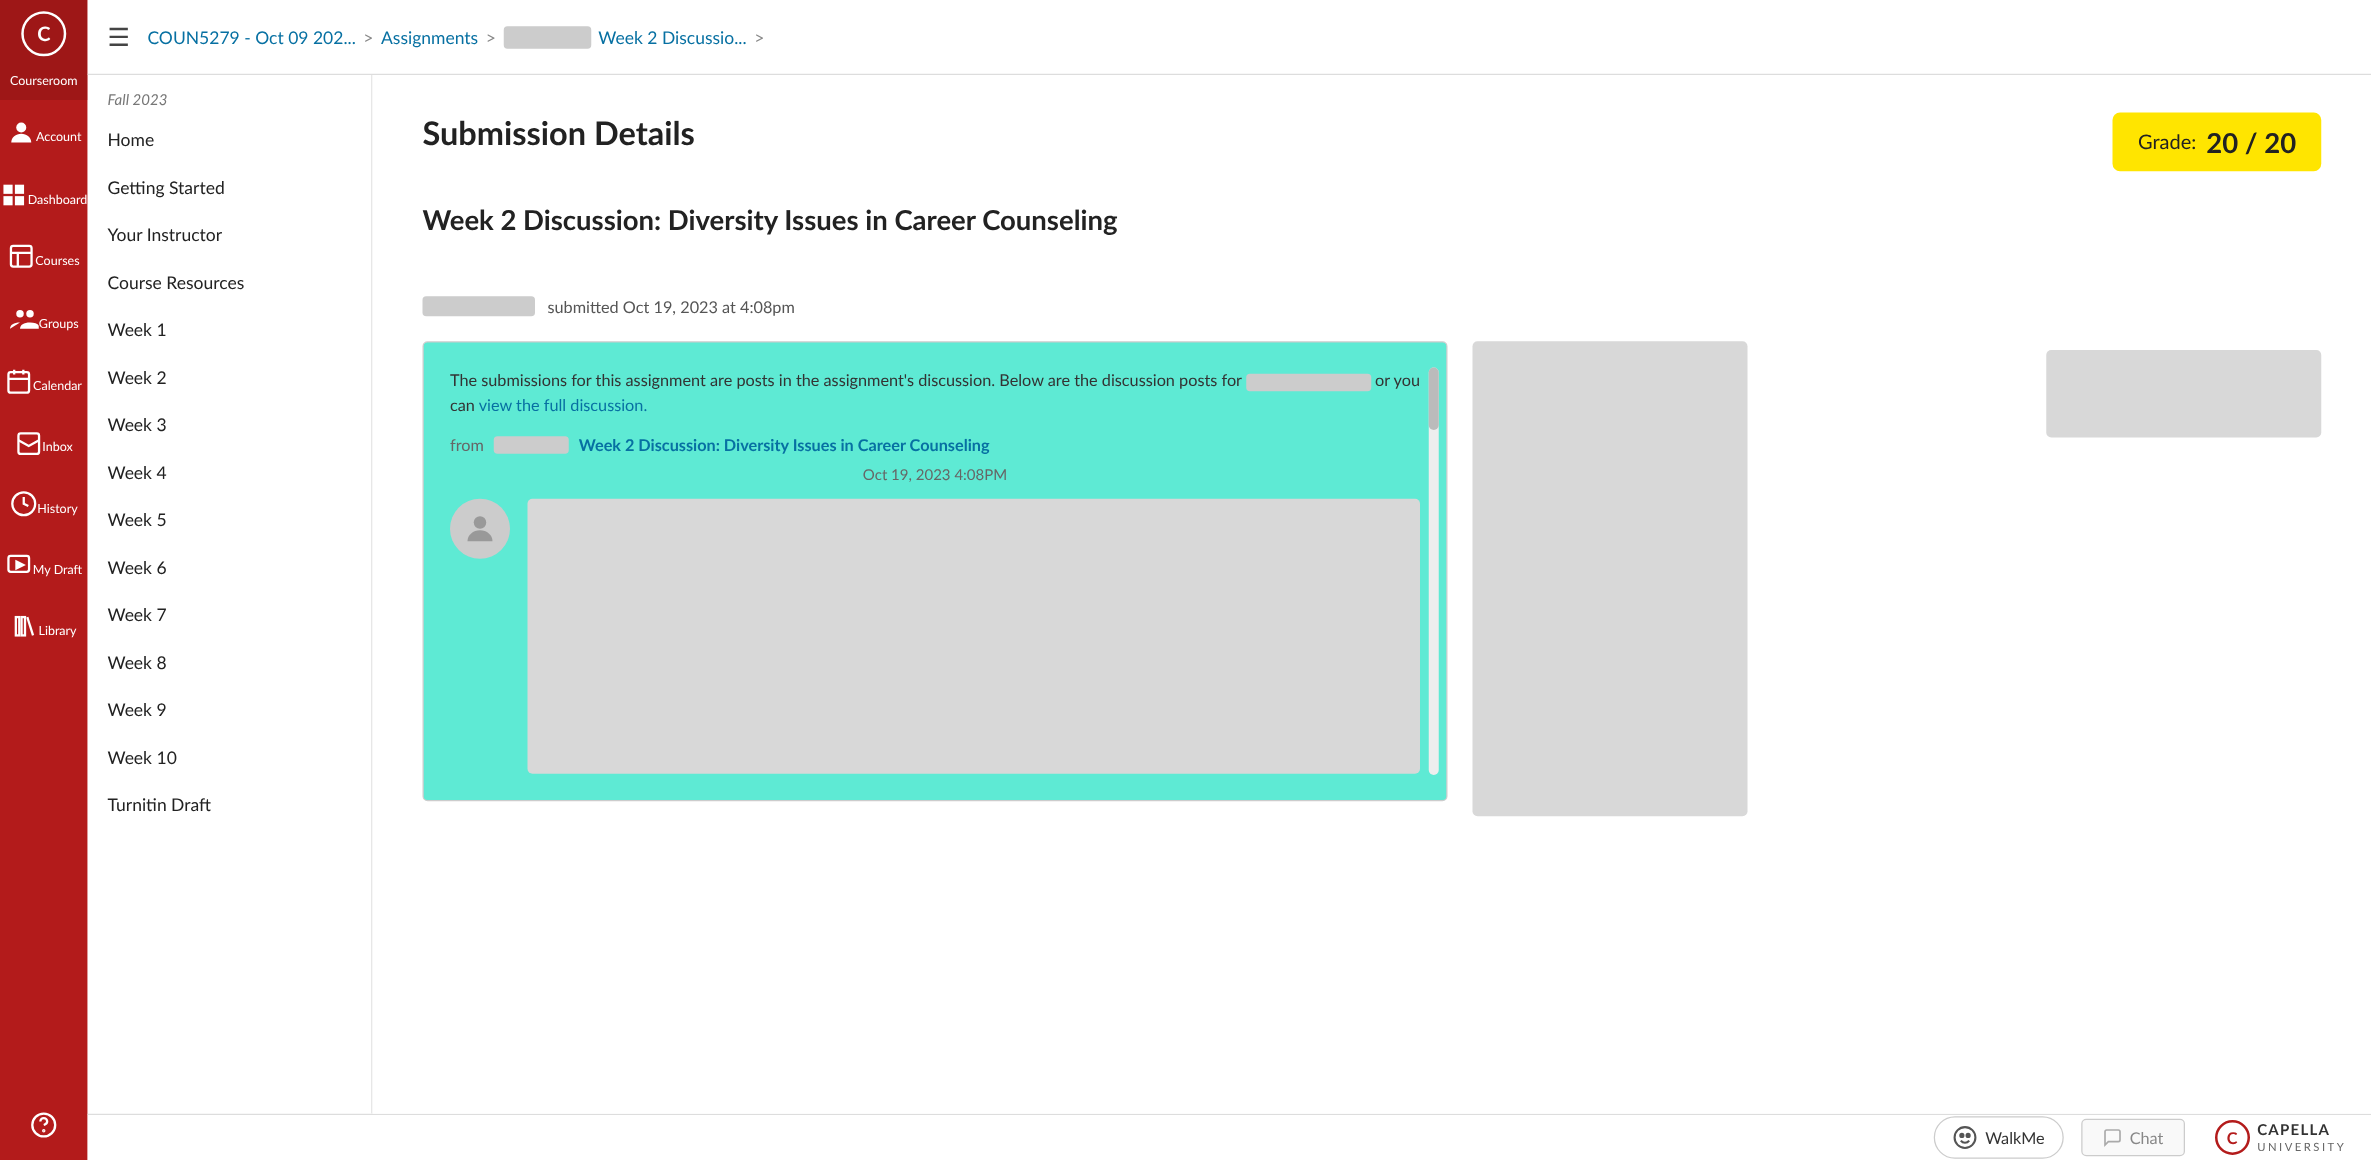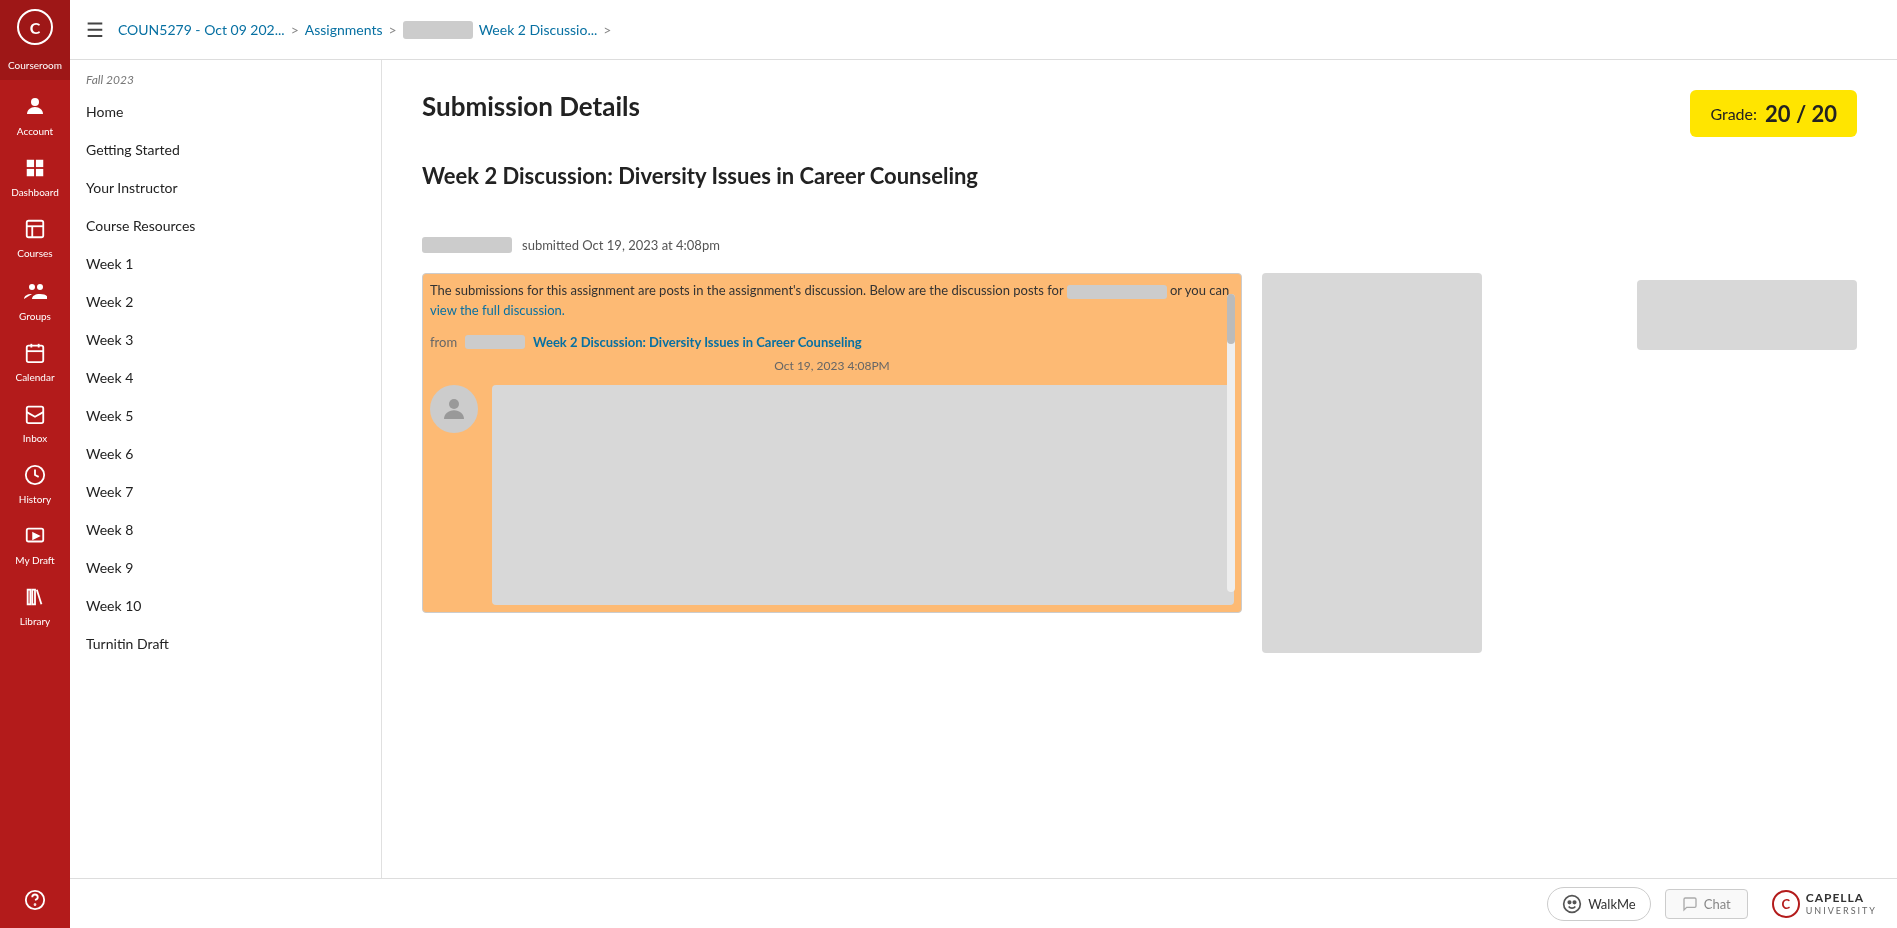--- a/index.html
+++ b/index.html
@@ -40,21 +40,20 @@
       font-weight: bold;
     }
     .logo-label {
       color: #fff;
       font-size: 10px;
       margin-top: 14px;
       text-align: center;
     }
     .nav-item {
       display: flex;
-      flex-direction: column;
       align-items: center;
       justify-content: center;
       width: 68px;
       padding: 10px 0;
       color: #fff;
       font-size: 11px;
       cursor: pointer;
       text-align: center;
     }
     .nav-item .nav-icon {
@@ -106,21 +105,21 @@
 
     
     .content-wrapper {
       display: flex;
       flex: 1;
       overflow: hidden;
     }
 
     
     .sidebar {
-      width: 312px;
+      width: 228px;
       border-right: 1px solid #e0e0e0;
       background: #fff;
       overflow-y: auto;
       flex-shrink: 0;
     }
     .sidebar-season {
       padding: 12px 16px 6px;
       font-size: 12px;
       color: #777;
       font-style: italic;
@@ -188,22 +187,22 @@
       border-radius: 3px;
       width: 90px;
       height: 16px;
       display: inline-block;
     }
 
     
     .discussion-container {
       border: 1px solid #ccc;
       border-radius: 4px;
-      background: #fdba74;
-      padding: 7px;
+      background: #5eead4;
+      padding: 21px;
       position: relative;
       max-width: 820px;
     }
     .discussion-text {
       font-size: 13px;
       color: #333;
       margin-bottom: 14px;
       line-height: 1.5;
     }
     .discussion-text a {
@@ -271,21 +270,21 @@
     }
     .discussion-scroll-thumb {
       width: 8px;
       height: 50px;
       background: #bbb;
       border-radius: 4px;
     }
 
     
     .bottom-bar {
-      height: 50px;
+      height: 37px;
       border-top: 1px solid #ddd;
       background: #fff;
       display: flex;
       align-items: center;
       justify-content: flex-end;
       padding: 0 20px;
       gap: 14px;
       flex-shrink: 0;
     }
     .walkme-btn {

